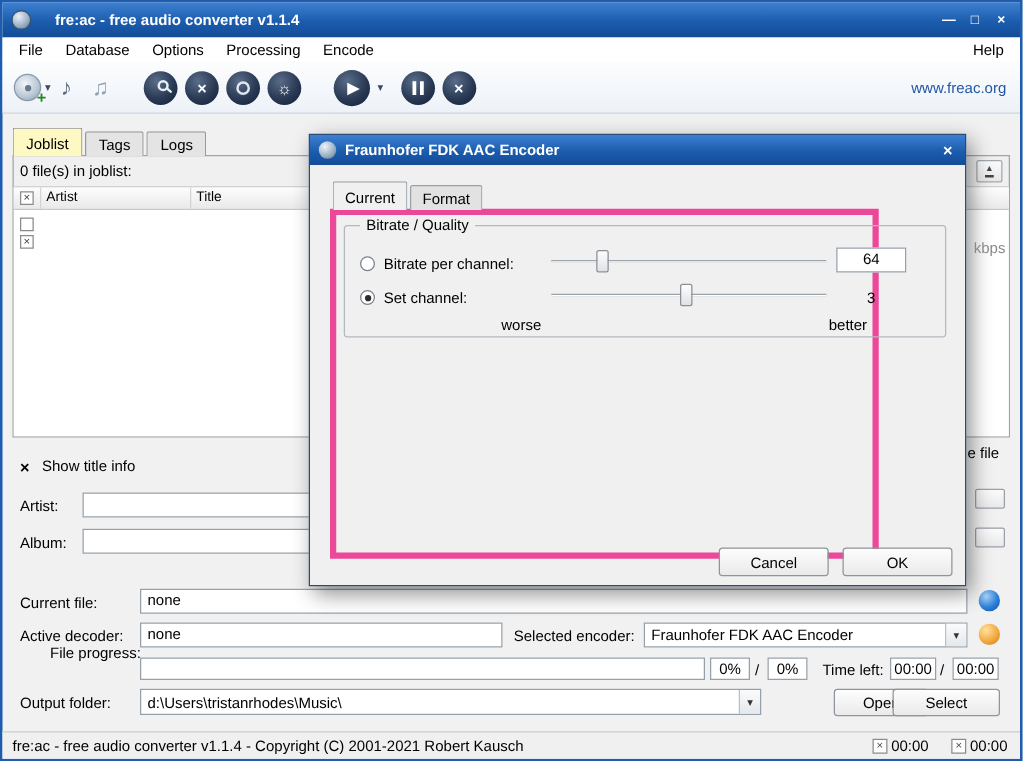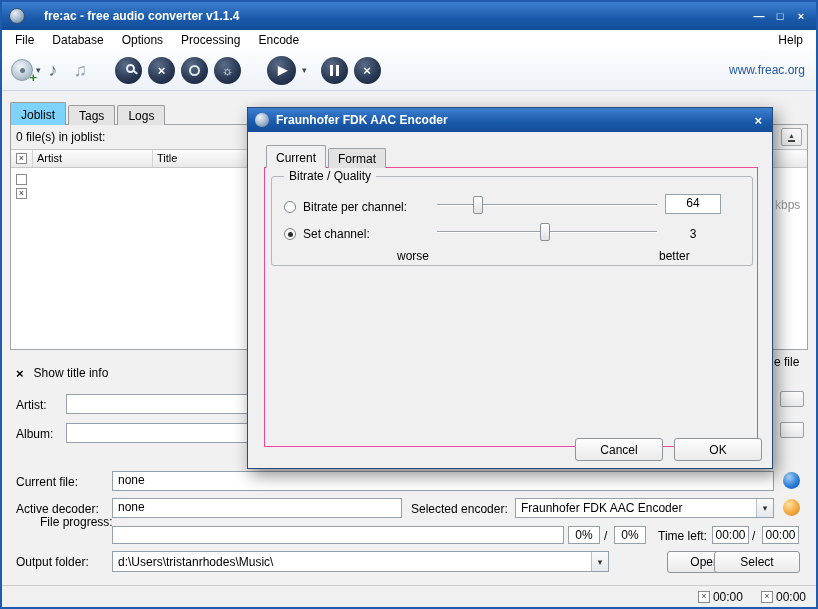--- a/index.html
+++ b/index.html
@@ -37,21 +37,21 @@
   .mag{width:9px;height:9px;border:2px solid #e8eef5;border-radius:50%;position:relative;margin:-3px -3px 0 0;}
   .mag::after{content:"";position:absolute;width:6px;height:2px;background:#e8eef5;right:-5px;bottom:-2px;transform:rotate(40deg);border-radius:1px;}
   .ring{width:11px;height:11px;border:2px solid #dfe7f0;border-radius:50%;}
   .pausebars{display:flex;gap:3px;}
   .pausebars i{display:block;width:3px;height:11px;background:#fff;}
   .freac-link{margin-left:auto;color:#2257a5;text-decoration:none;margin-right:2px;}
 
   
   .tabs{position:absolute;left:8px;top:100px;height:23px;display:flex;align-items:flex-end;z-index:2;}
   .tab{height:20px;padding:3px 10px 0;background:#e4e4e4;border:1px solid #9a9a9a;border-bottom:none;margin-right:2px;border-radius:2px 2px 0 0;font-size:12px;}
-  .tab.active{height:23px;padding-top:5px;background:#7dd3fc;z-index:3;}
+  .tab.active{height:23px;padding-top:5px;background:#fef9c3;z-index:3;}
 
   
   .joblist-panel{position:absolute;left:8px;top:122px;width:798px;height:226px;border:1px solid #9fa4aa;background:#f0f0f0;}
   .jl-countrow{height:24px;display:flex;align-items:center;padding:0 5px;}
   .eject-btn{margin-left:auto;width:21px;height:18px;display:flex;align-items:center;justify-content:center;border:1px solid #a2a8b0;border-radius:2px;background:linear-gradient(180deg,#fbfbfb,#e7e7e7);}
   .eject-glyph{font-size:7px;line-height:1;color:#444;border-bottom:2px solid #444;padding-bottom:1px;}
   .jl-table{position:absolute;left:0;top:24px;right:0;bottom:0;background:#fff;border-top:1px solid #c4c4c4;}
   .jl-header{display:flex;height:18px;background:linear-gradient(180deg,#fdfdfd,#e9e9e9);border-bottom:1px solid #c8c8c8;}
   .jl-col{border-right:1px solid #d4d4d4;padding:2px 4px;font-size:11px;white-space:nowrap;overflow:hidden;}
   .c0{width:22px;display:flex;align-items:center;justify-content:center;padding:0;}
@@ -88,21 +88,21 @@
 
   
   .dialog{position:absolute;left:245px;top:105px;width:526px;height:362px;background:#f0f0f0;border:1px solid #2a4a7a;box-shadow:4px 6px 16px rgba(0,0,0,0.45);z-index:10;}
   .dlg-titlebar{height:24px;background:linear-gradient(180deg,#3d7fd0,#1b5cad 55%,#134c98);display:flex;align-items:center;padding:0 7px;color:#fff;}
   .dlg-icon{width:14px;height:14px;border-radius:50%;background:radial-gradient(circle at 35% 30%,#eef3f8,#9fb3c8 55%,#5c7590);margin-right:7px;flex:none;}
   .dlg-title{font-weight:bold;flex:1;white-space:nowrap;}
   .dlg-close{font-weight:bold;font-size:13px;padding:0 3px;}
   .dlg-tabs{position:absolute;left:18px;top:37px;height:23px;display:flex;align-items:flex-end;z-index:2;}
   .dlg-tab{height:20px;padding:3px 9px 0;background:#e2e2e2;border:1px solid #9aa0a8;border-bottom:none;margin-right:2px;border-radius:2px 2px 0 0;}
   .dlg-tab.active{height:23px;padding-top:5px;background:#f0f0f0;z-index:3;}
-  .dlg-page{position:absolute;left:16px;top:59px;width:494px;height:280px;border:1px solid #ec4899;background:#f0f0f0;}
+  .dlg-page{position:absolute;left:16px;top:59px;width:439px;height:280px;border:5px solid #ec4899;background:#f0f0f0;}
   .groupbox{position:absolute;left:6px;top:8px;width:482px;height:90px;border:1px solid #b4b8be;border-radius:3px;}
   .group-label{position:absolute;left:12px;top:-8px;background:#f0f0f0;padding:0 5px;font-size:12px;}
   .g-label{position:absolute;white-space:nowrap;}
   .g-label.unit{color:#8a8a8a;}
   .radio{position:absolute;width:12px;height:12px;border:1px solid #7a828c;border-radius:50%;background:#fff;}
   .radio.checked::after{content:"";position:absolute;left:3px;top:3px;width:5px;height:5px;border-radius:50%;background:#2b2b2b;}
   .slider{position:absolute;height:18px;}
   .slider .track{position:absolute;left:0;right:0;top:8px;height:2px;background:#9aa2aa;border-bottom:1px solid #fff;}
   .slider .thumb{position:absolute;top:0;width:10px;height:18px;background:linear-gradient(180deg,#fdfdfd,#dfe2e6);border:1px solid #8a9098;border-radius:2px;}
 </style>
@@ -244,20 +244,21 @@
   <div class="combo" style="left:110px;top:549px;width:497px;height:21px;">
     <span class="combo-text">d:\Users\tristanrhodes\Music\</span>
     <span class="combo-btn">
         <span>▾</span>
       </span>
   </div>
   <button class="btn" style="left:620px;top:549px;width:76px;height:22px;margin-left:45px;">Open</button>
   <button class="btn" style="left:712px;top:549px;width:86px;height:22px;">Select</button>
 
   <div class="statusbar">
+    <span>fre:ac - free audio converter v1.1.4 - Copyright (C) 2001-2021 Robert Kausch</span>
     <span class="sb-right">
       <span class="sb-time">
         <span class="time-icon">
             <span>×</span>
           </span>
         <span>00:00</span>
       </span>
       <span class="sb-time">
         <span class="time-icon">
             <span>×</span>
@@ -281,21 +282,21 @@
       <div class="groupbox">
         <span class="group-label">Bitrate / Quality</span>
 
         <span class="radio" style="left:12px;top:24px;"></span>
         <span class="g-label" style="left:31px;top:23px;">Bitrate per channel:</span>
         <div class="slider" style="left:165px;top:19px;width:220px;">
           <span class="track"></span>
           <span class="thumb" style="left:36px;"></span>
         </div>
         <div class="sunken display center" style="left:393px;top:1px;width:56px;height:20px;margin-top:16px;">64</div>
-        <span class="g-label unit" style="left:457px;top:21px;padding-left:46px;">kbps</span>
+        <span class="g-label unit" style="left:457px;top:10px;padding-left:46px;">kbps</span>
 
         <span class="radio checked" style="left:12px;top:51px;"></span>
         <span class="g-label" style="left:31px;top:50px;">Set channel:</span>
         <div class="slider" style="left:165px;top:46px;width:220px;">
           <span class="track"></span>
           <span class="thumb" style="left:103px;"></span>
         </div>
         <span class="g-label" style="left:393px;top:50px;width:56px;text-align:center;">3</span>
 
         <span class="g-label" style="left:125px;top:72px;">worse</span>

